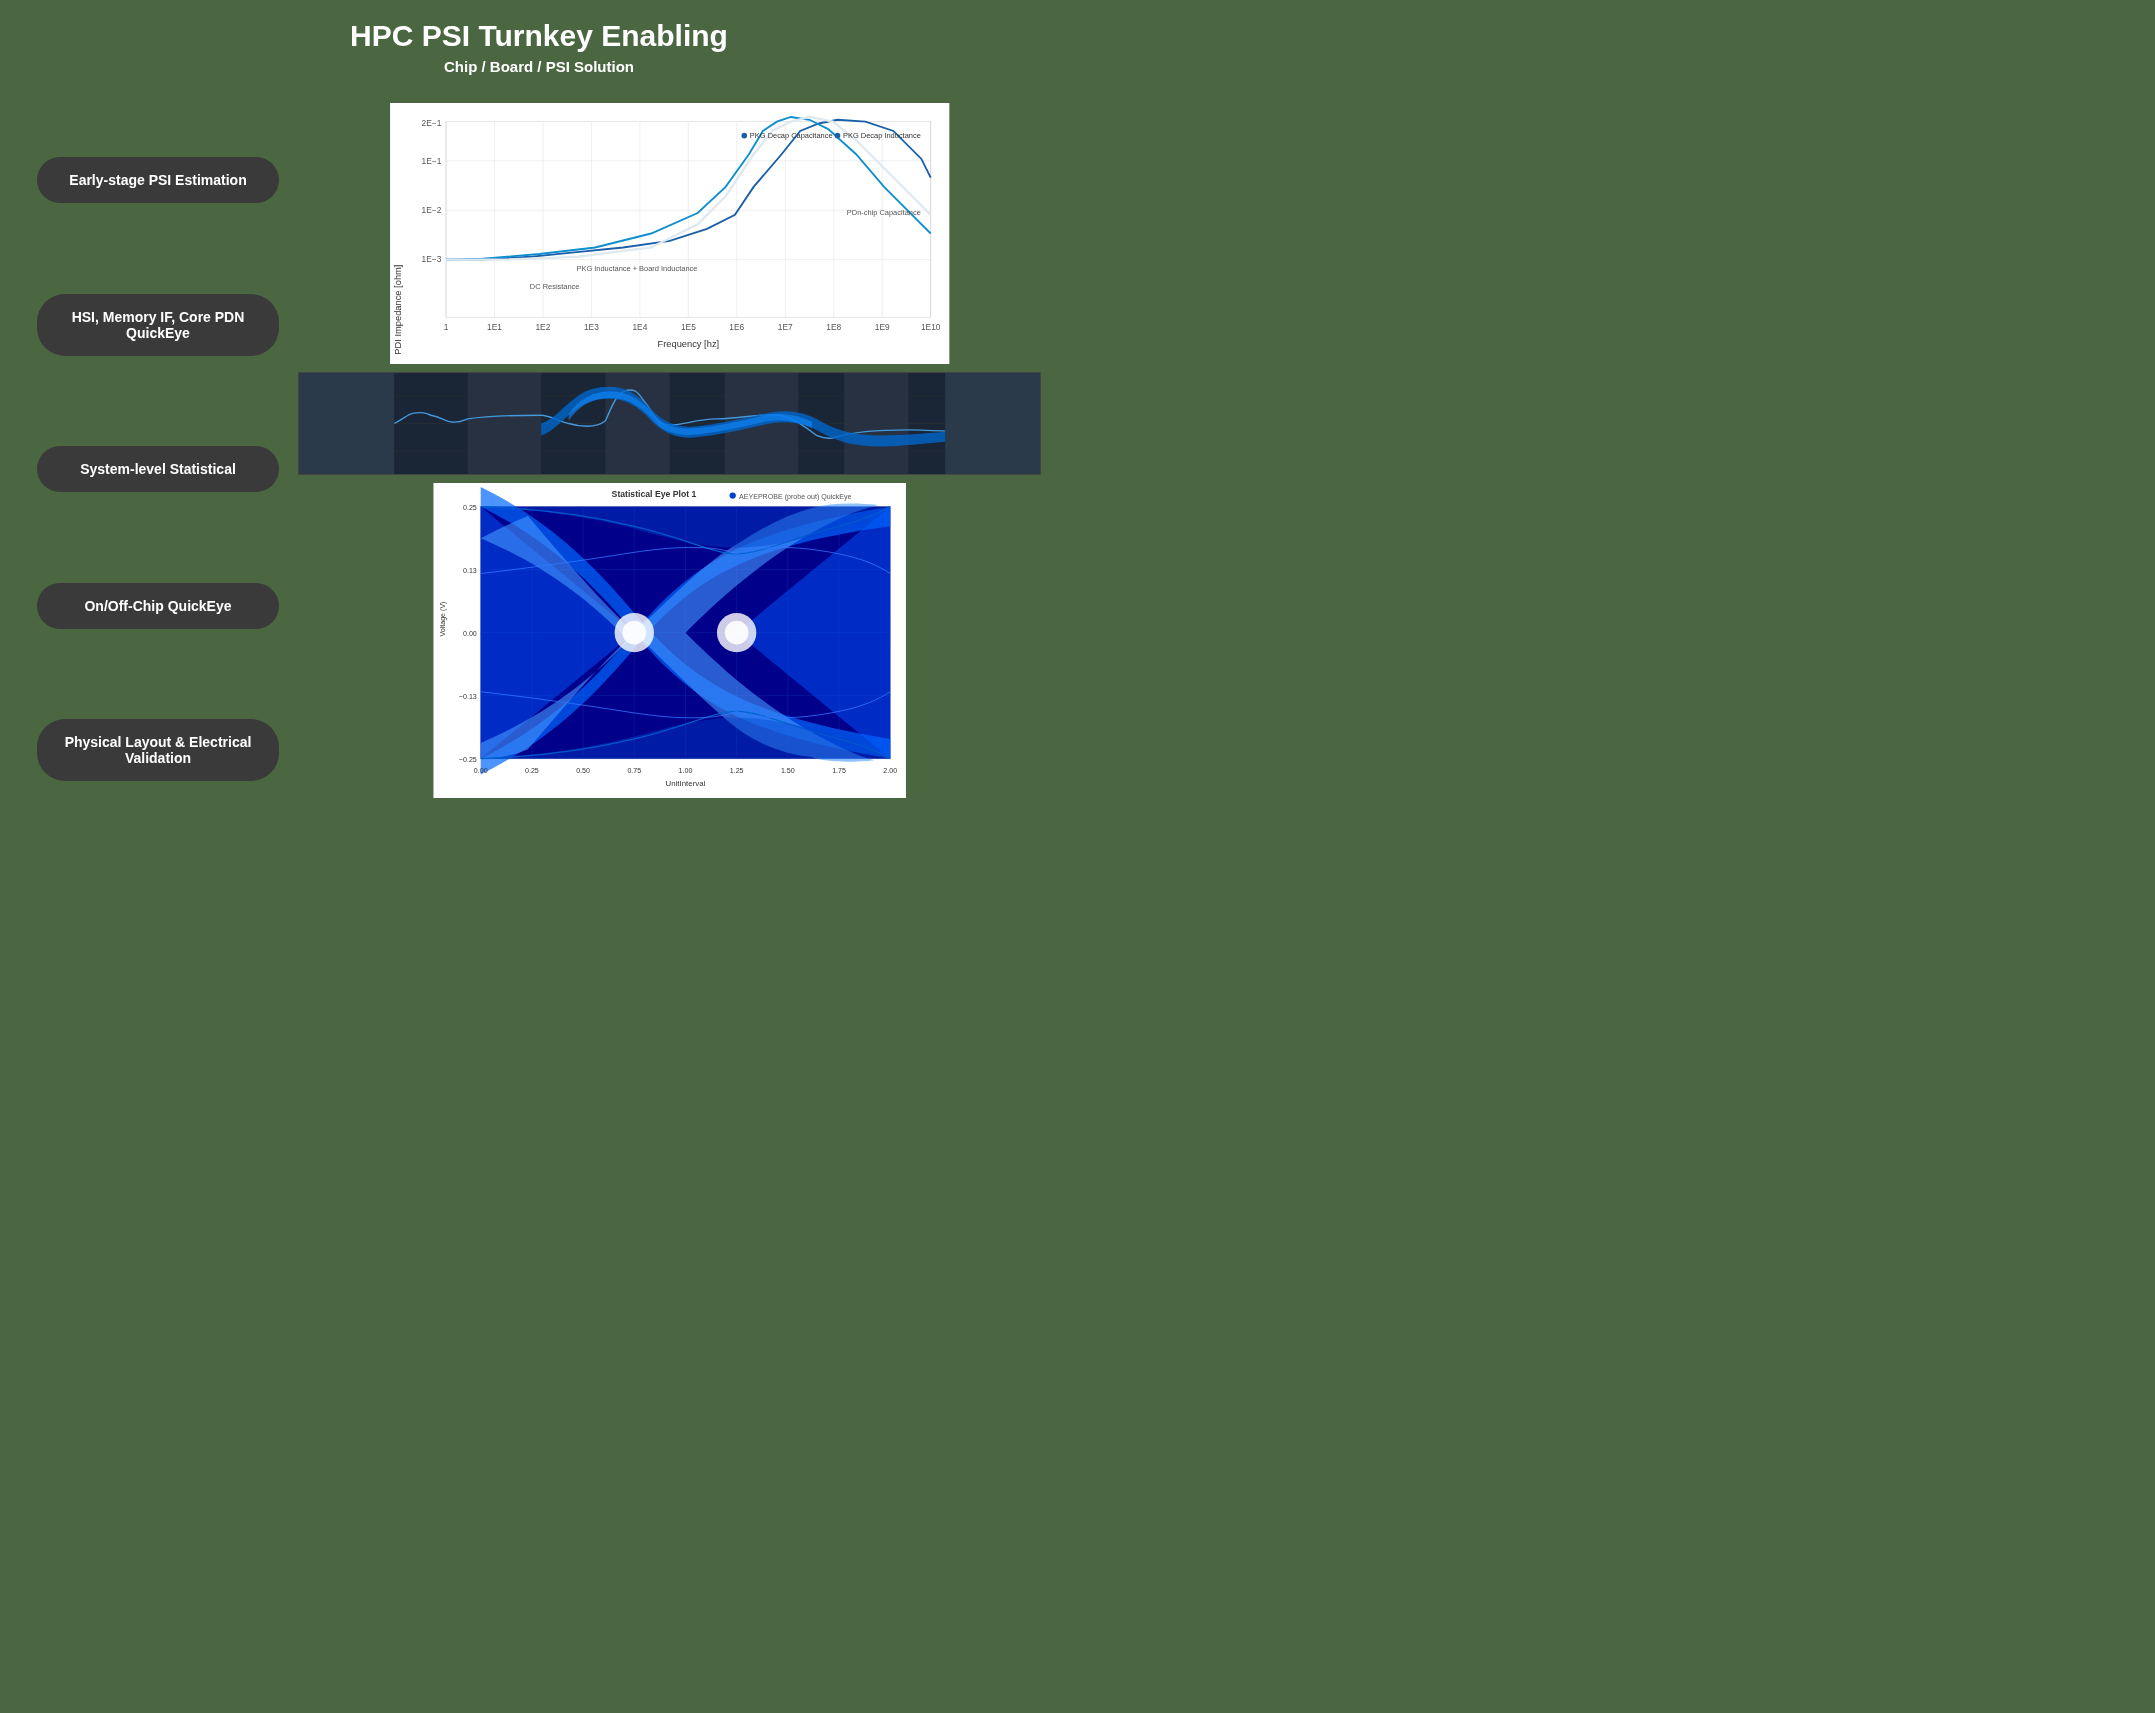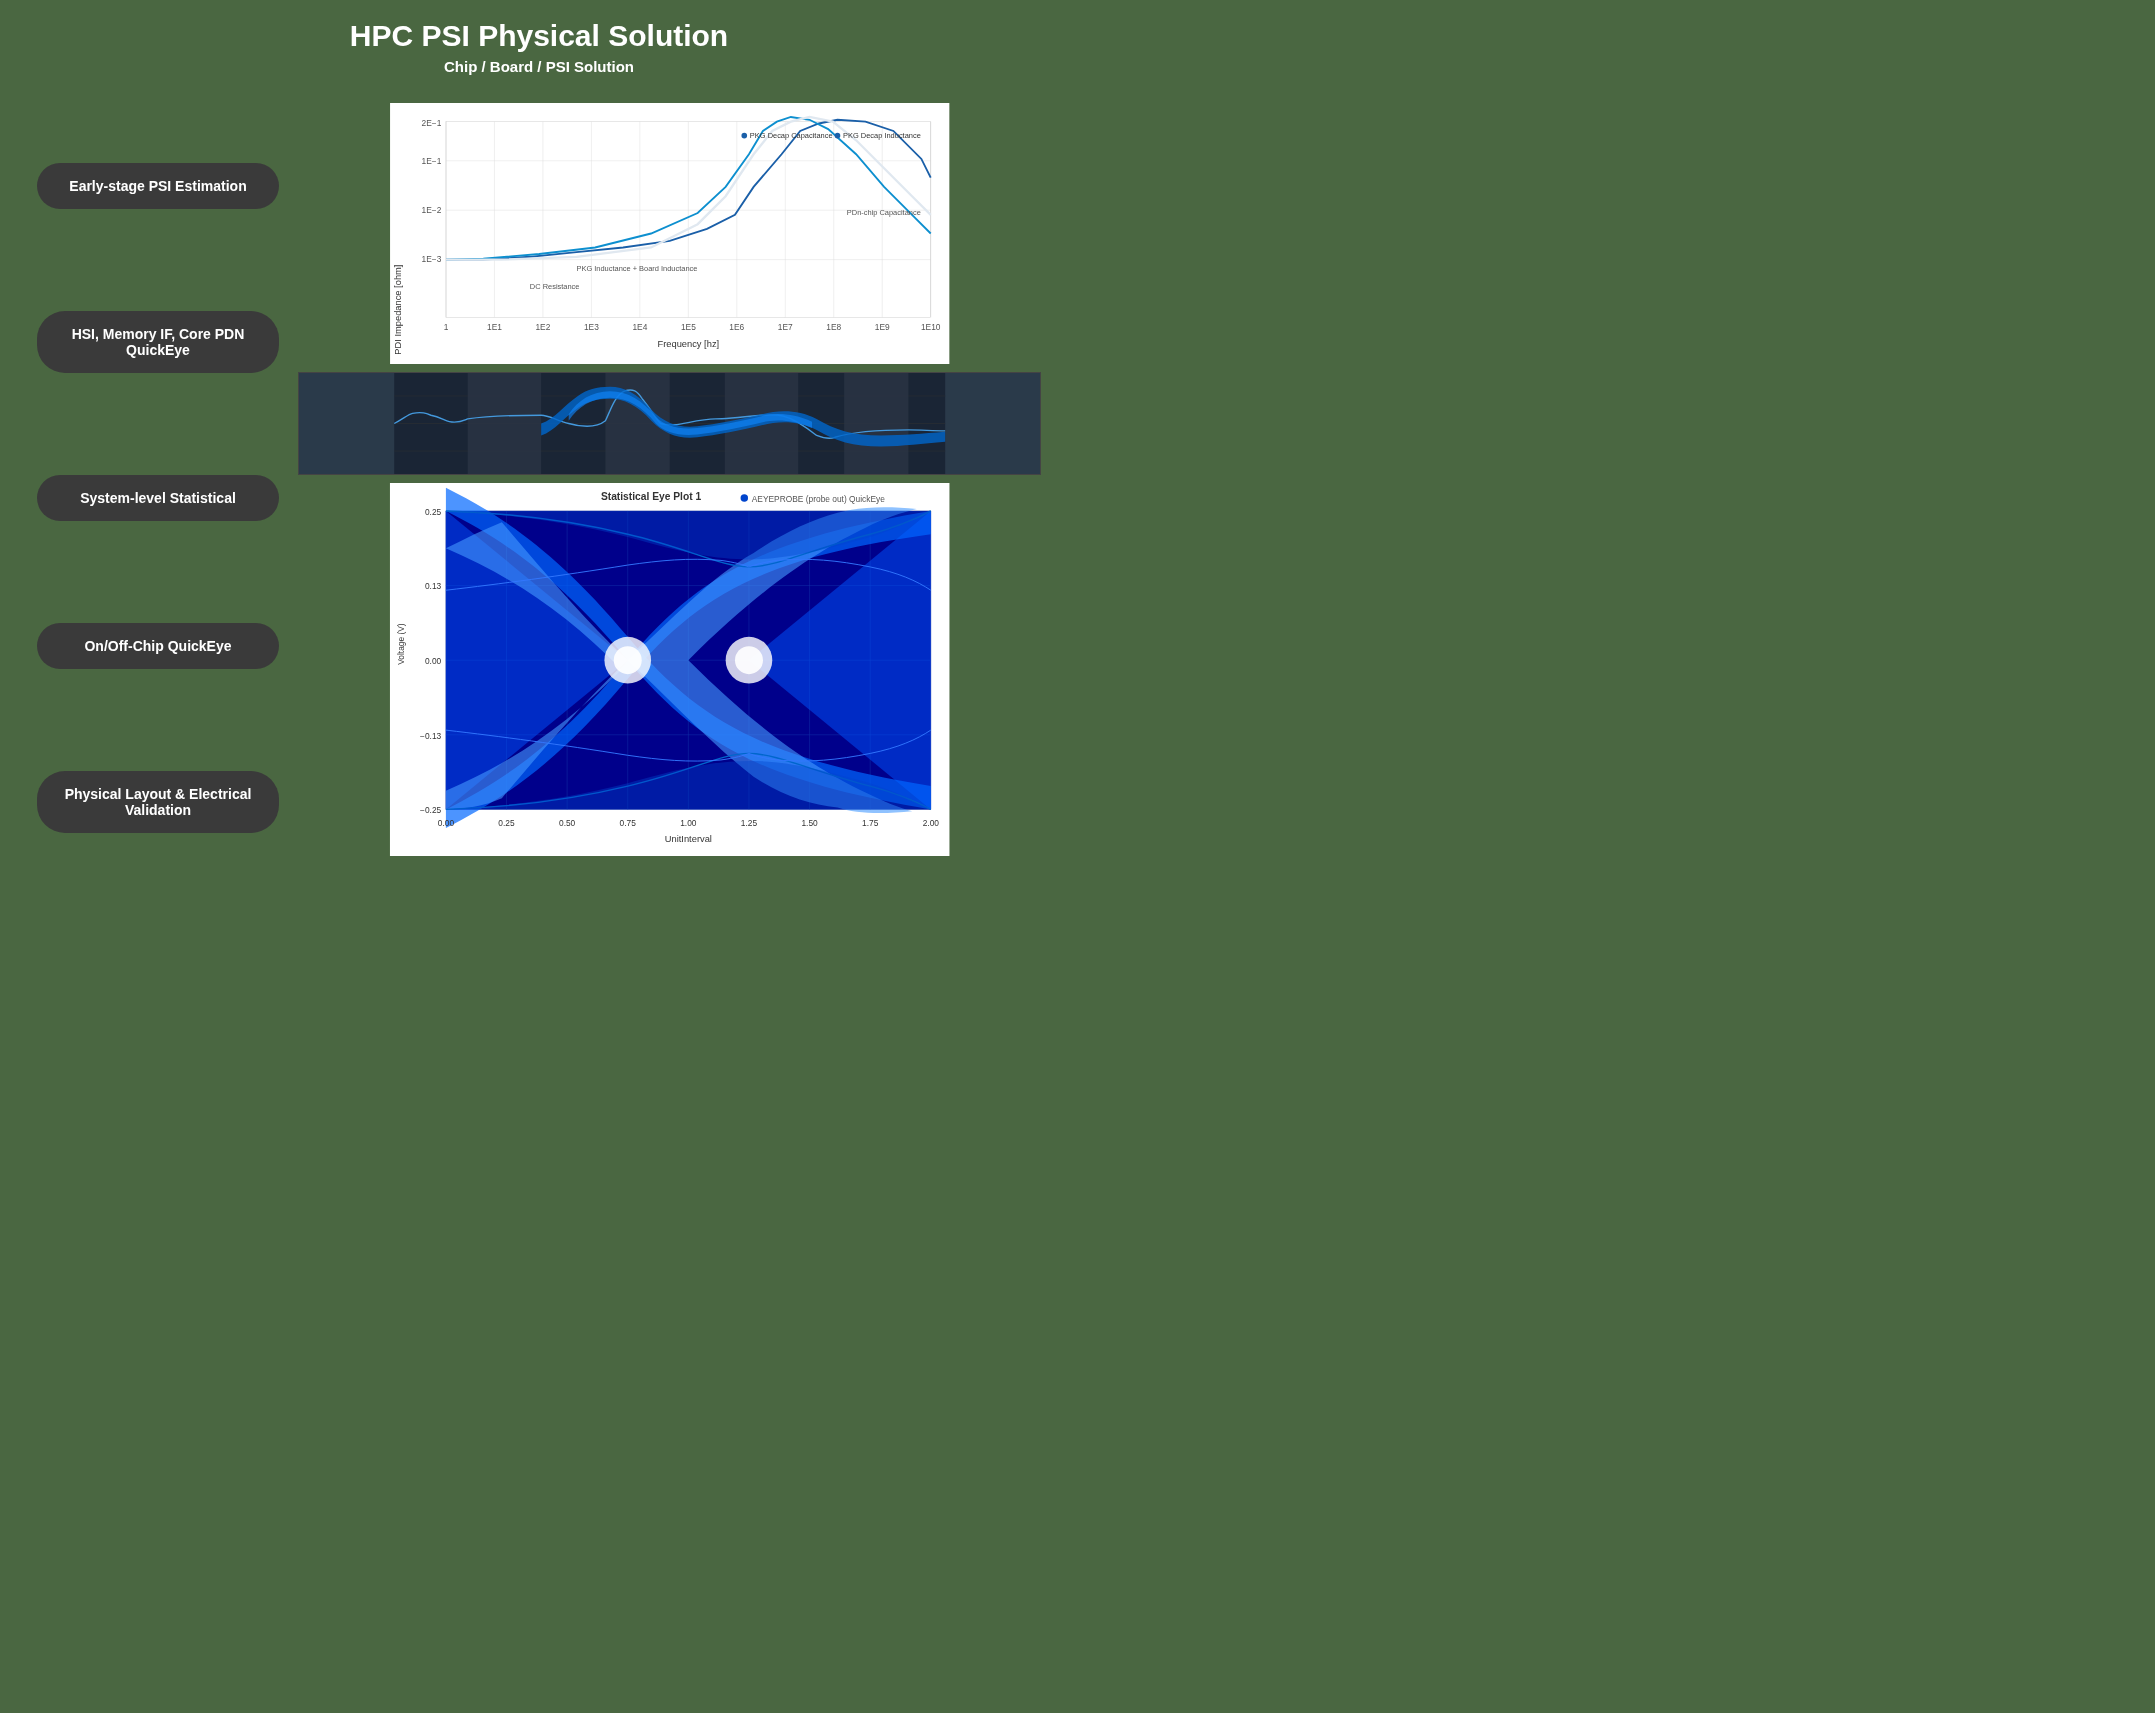--- a/index.html
+++ b/index.html
@@ -83,33 +83,33 @@
       overflow: hidden;
     }
     .cross-section-svg {
       width: 100%;
       height: 100%;
     }
 
     
     .eye-diagram-container {
       width: 100%;
-      height: 373px;
+      height: 315px;
       position: relative;
       background: transparent;
     }
     .eye-diagram-svg {
       width: 100%;
       height: 100%;
     }
   </style>
 </head>
 <body>
 
-<h1 class="page-title">HPC PSI Physical Solution</h1>
+<h1 class="page-title">HPC PSI Turnkey Enabling</h1>
 <p class="page-subtitle">Chip / Board / PSI Solution</p>
 
 <div class="main-content">
 
   <div class="left-column">
     <button class="feature-btn">Early-stage PSI Estimation</button>
     <button class="feature-btn">HSI, Memory IF, Core PDN QuickEye</button>
     <button class="feature-btn">System-level Statistical</button>
     <button class="feature-btn">On/Off-Chip QuickEye</button>
     <button class="feature-btn">Physical Layout &amp; Electrical Validation</button>

